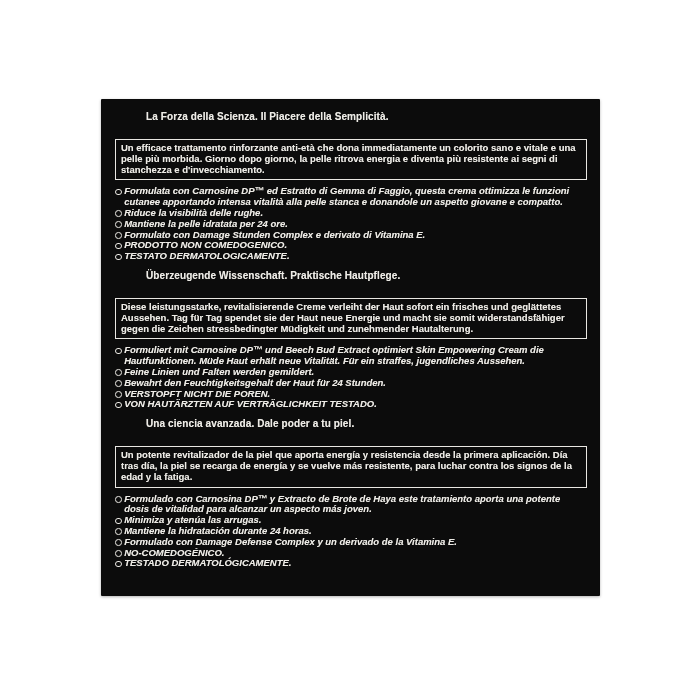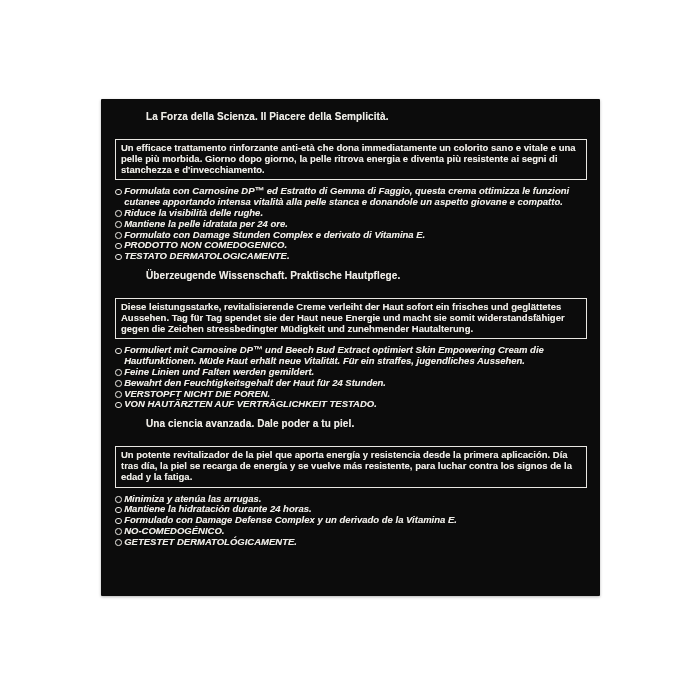--- a/index.html
+++ b/index.html
@@ -121,34 +121,38 @@
         <span class="dot"></span>
         <span class="bt">VON HAUTÄRZTEN AUF VERTRÄGLICHKEIT TESTADO.</span>
       </div>
     </div>
 
     <div class="sec">
       <h2 class="sec-title">Una ciencia avanzada. Dale poder a tu piel.</h2>
       <div class="boxed">Un potente revitalizador de la piel que aporta energía y resistencia desde la primera aplicación. Día tras día, la piel se recarga de energía y se vuelve más resistente, para luchar contra los signos de la edad y la fatiga.</div>
       <div class="bullet">
         <span class="dot"></span>
+        <span class="bt">Formulado con Carnosina DP™ y Extracto de Brote de Haya este tratamiento aporta una potente dosis de vitalidad para alcanzar un aspecto más joven.</span>
+      </div>
+      <div class="bullet">
+        <span class="dot"></span>
         <span class="bt">Minimiza y atenúa las arrugas.</span>
       </div>
       <div class="bullet">
         <span class="dot"></span>
         <span class="bt">Mantiene la hidratación durante 24 horas.</span>
       </div>
       <div class="bullet">
         <span class="dot"></span>
         <span class="bt">Formulado con Damage Defense Complex y un derivado de la Vitamina E.</span>
       </div>
       <div class="bullet">
         <span class="dot"></span>
         <span class="bt">NO-COMEDOGÉNICO.</span>
       </div>
       <div class="bullet">
         <span class="dot"></span>
-        <span class="bt">GETESTET DERMATOLÓGICAMENTE.</span>
+        <span class="bt">TESTADO DERMATOLÓGICAMENTE.</span>
       </div>
     </div>
 
   </div>
 </div>
 
 </body></html>

